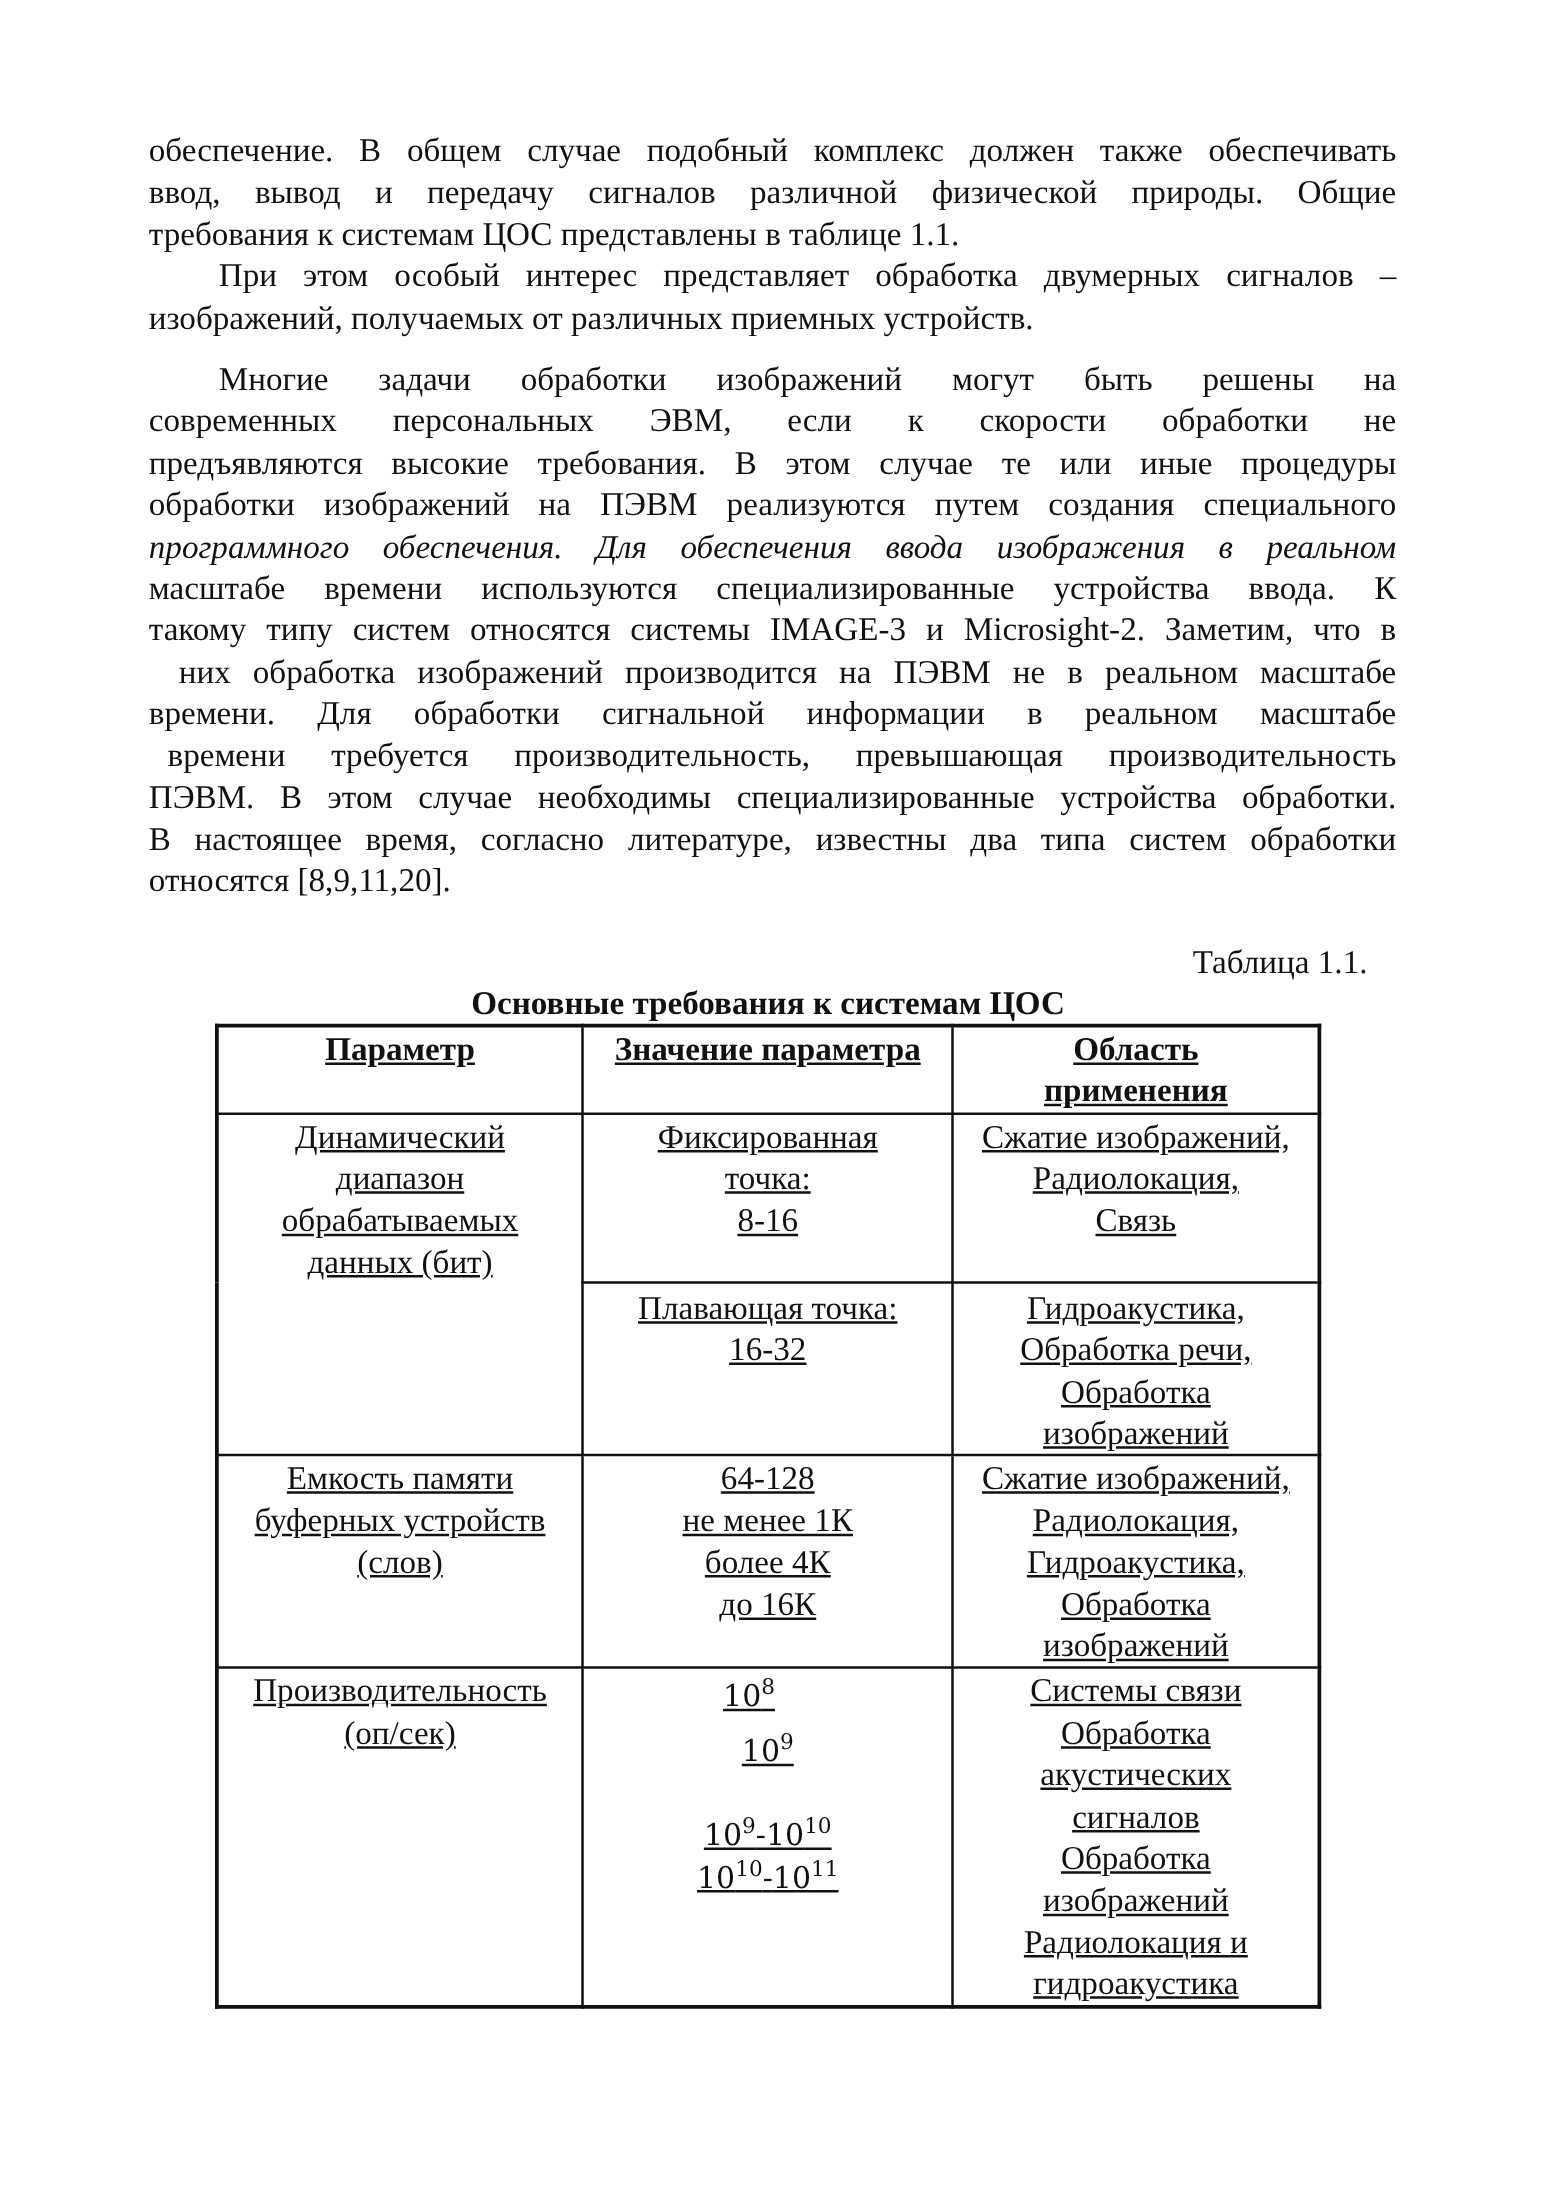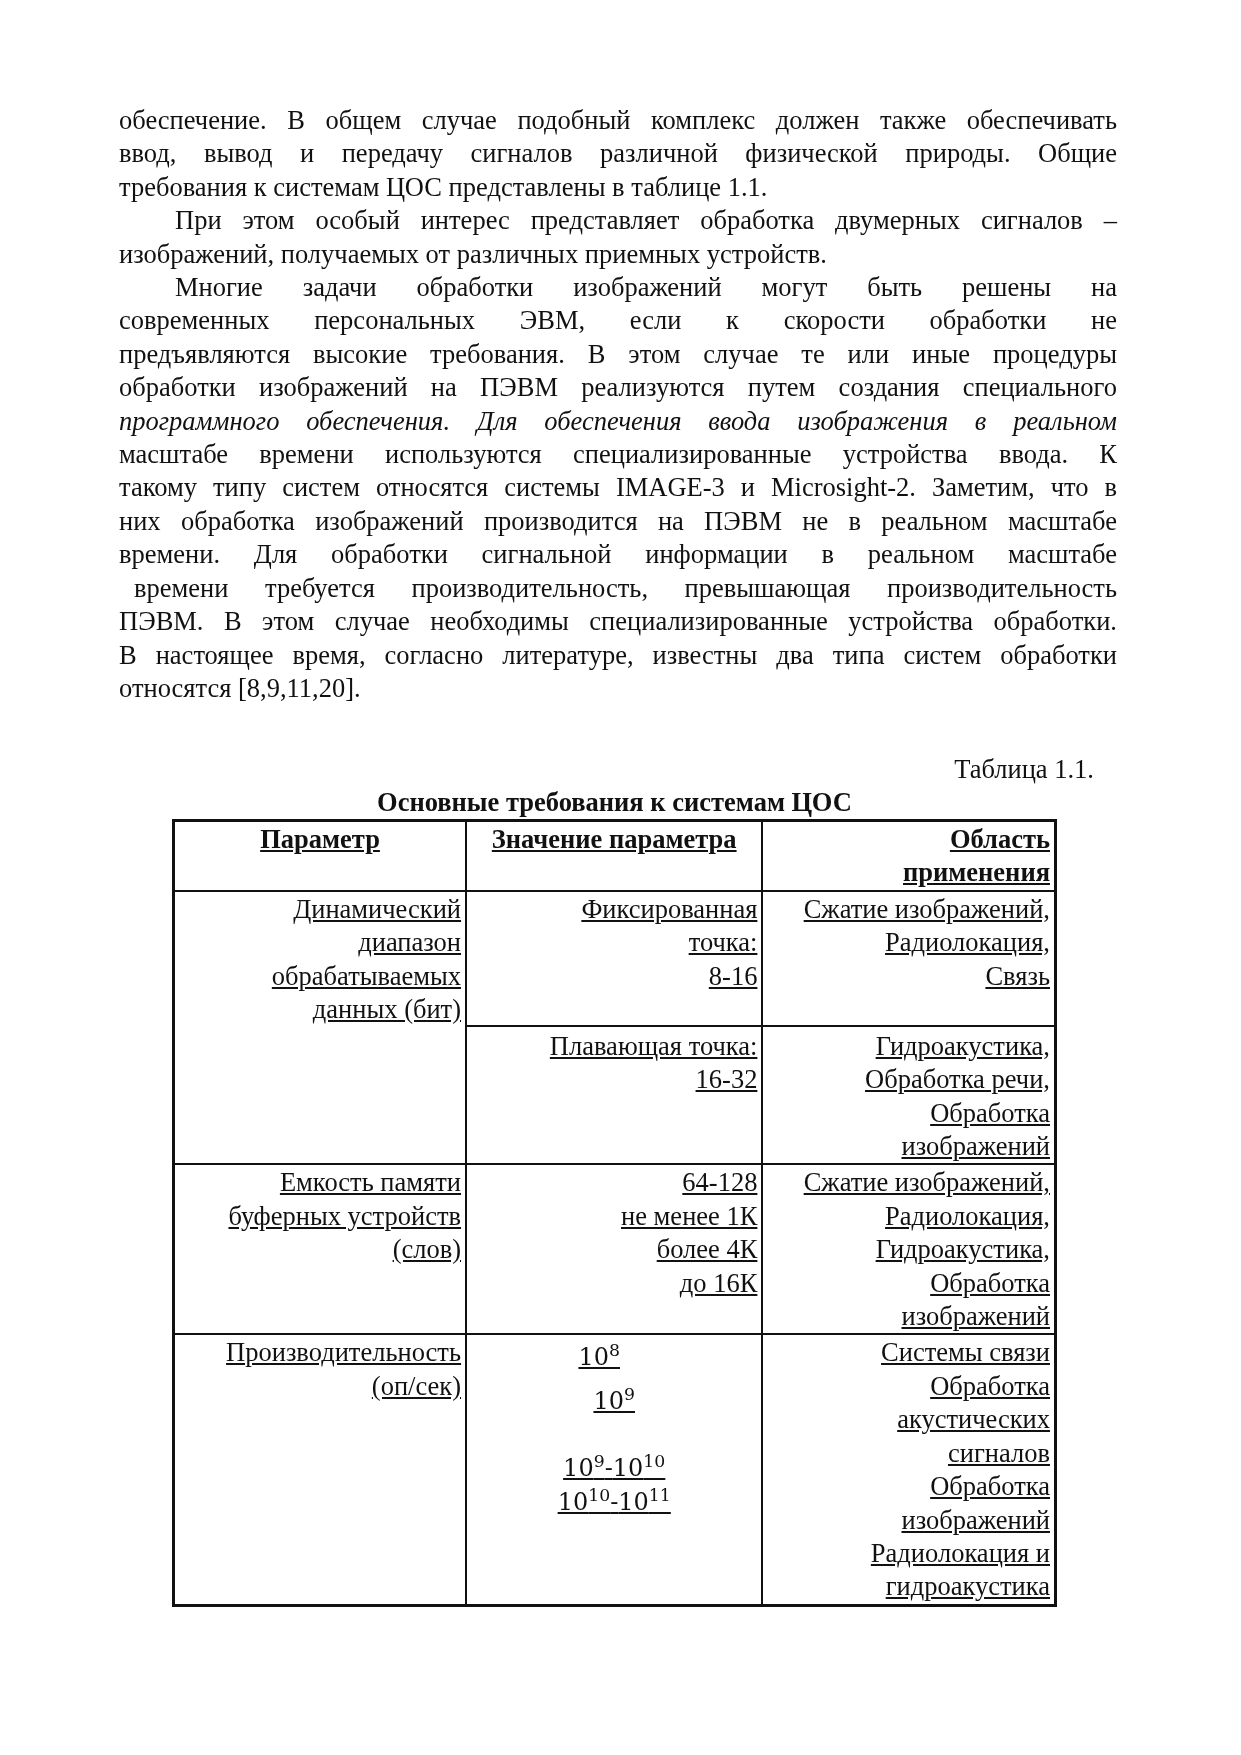--- a/index.html
+++ b/index.html
@@ -15,49 +15,49 @@
   .table-title { position: absolute; left: 172px; width: 885px; top: 787px; text-align: center;
                  font-size: 26.5px; font-weight: bold; }
   table.req { position: absolute; left: 172px; top: 819px; width: 885px;
               border-collapse: collapse; font-size: 26.5px; line-height: 33.4px; }
   table.req td, table.req th { border: 2px solid #111; vertical-align: top; text-align: center; padding: 1px 4px 0 4px; text-decoration: underline; }
   table.req { border: 3px solid #111; }
   table.req th { font-weight: bold; }
   .col1 { width: 287px; }
   .col2 { width: 298px; }
   .col3 { width: 294px; }
-  .cellline { display: block; text-align: right; }
+  .cellline { display: block; }
   sup { font-size: 0.72em; vertical-align: 0.55em; line-height: 0; }
   .perf-val { display: block; font-family: "DejaVu Serif", serif; font-size: 24px; }
   .gap { display: block; height: 33.4px; }
 </style>
 </head>
 <body>
 
 <div class="page">
 
   <div class="body-text" style="top:104px;">
     <p class="para">
       <span class="line" style="white-space: normal;">обеспечение. В общем случае подобный комплекс должен также обеспечивать</span>
       <span class="line" style="white-space: normal;">ввод, вывод и передачу сигналов различной физической природы. Общие</span>
       <span class="line last" style="white-space: normal;">требования к системам ЦОС представлены в таблице 1.1.</span>
     </p>
     <p class="para">
       <span class="line" style="padding-left: 56px; white-space: normal;">При этом особый интерес представляет обработка двумерных сигналов –</span>
       <span class="line last" style="white-space: normal;">изображений, получаемых от различных приемных устройств.</span>
     </p>
     <p class="para">
-      <span class="line" style="padding-left: 56px; white-space: normal;">Многие задачи обработки изображений могут быть решены на</span>
+      <span class="line" style="padding-left: 56px; white-space: normal; margin-top: 16px;">Многие задачи обработки изображений могут быть решены на</span>
       <span class="line" style="white-space: normal;">современных персональных ЭВМ, если к скорости обработки не</span>
       <span class="line" style="white-space: normal;">предъявляются высокие требования. В этом случае те или иные процедуры</span>
       <span class="line" style="white-space: normal;">обработки изображений на ПЭВМ реализуются путем создания специального</span>
       <span class="line" style="white-space: normal; font-style: italic;">программного обеспечения. Для обеспечения ввода изображения в реальном</span>
       <span class="line" style="white-space: normal;">масштабе времени используются специализированные устройства ввода. К</span>
       <span class="line" style="white-space: normal;">такому типу систем относятся системы IMAGE-3 и Microsight-2. Заметим, что в</span>
-      <span class="line" style="white-space: normal;">них обработка изображений производится на ПЭВМ не в реальном масштабе</span>
+      <span class="line" style="white-space: normal; margin-left: 24px;">них обработка изображений производится на ПЭВМ не в реальном масштабе</span>
       <span class="line" style="white-space: normal;">времени. Для обработки сигнальной информации в реальном масштабе</span>
       <span class="line" style="white-space: normal; margin-left: 15px;">времени требуется производительность, превышающая производительность</span>
       <span class="line" style="white-space: normal;">ПЭВМ. В этом случае необходимы специализированные устройства обработки.</span>
       <span class="line" style="white-space: normal;">В настоящее время, согласно литературе, известны два типа систем обработки</span>
       <span class="line last" style="white-space: normal;">относятся [8,9,11,20].</span>
     </p>
   </div>
 
   <div class="table-label">Таблица 1.1.</div>
   <div class="table-title">Основные требования к системам ЦОС</div>

